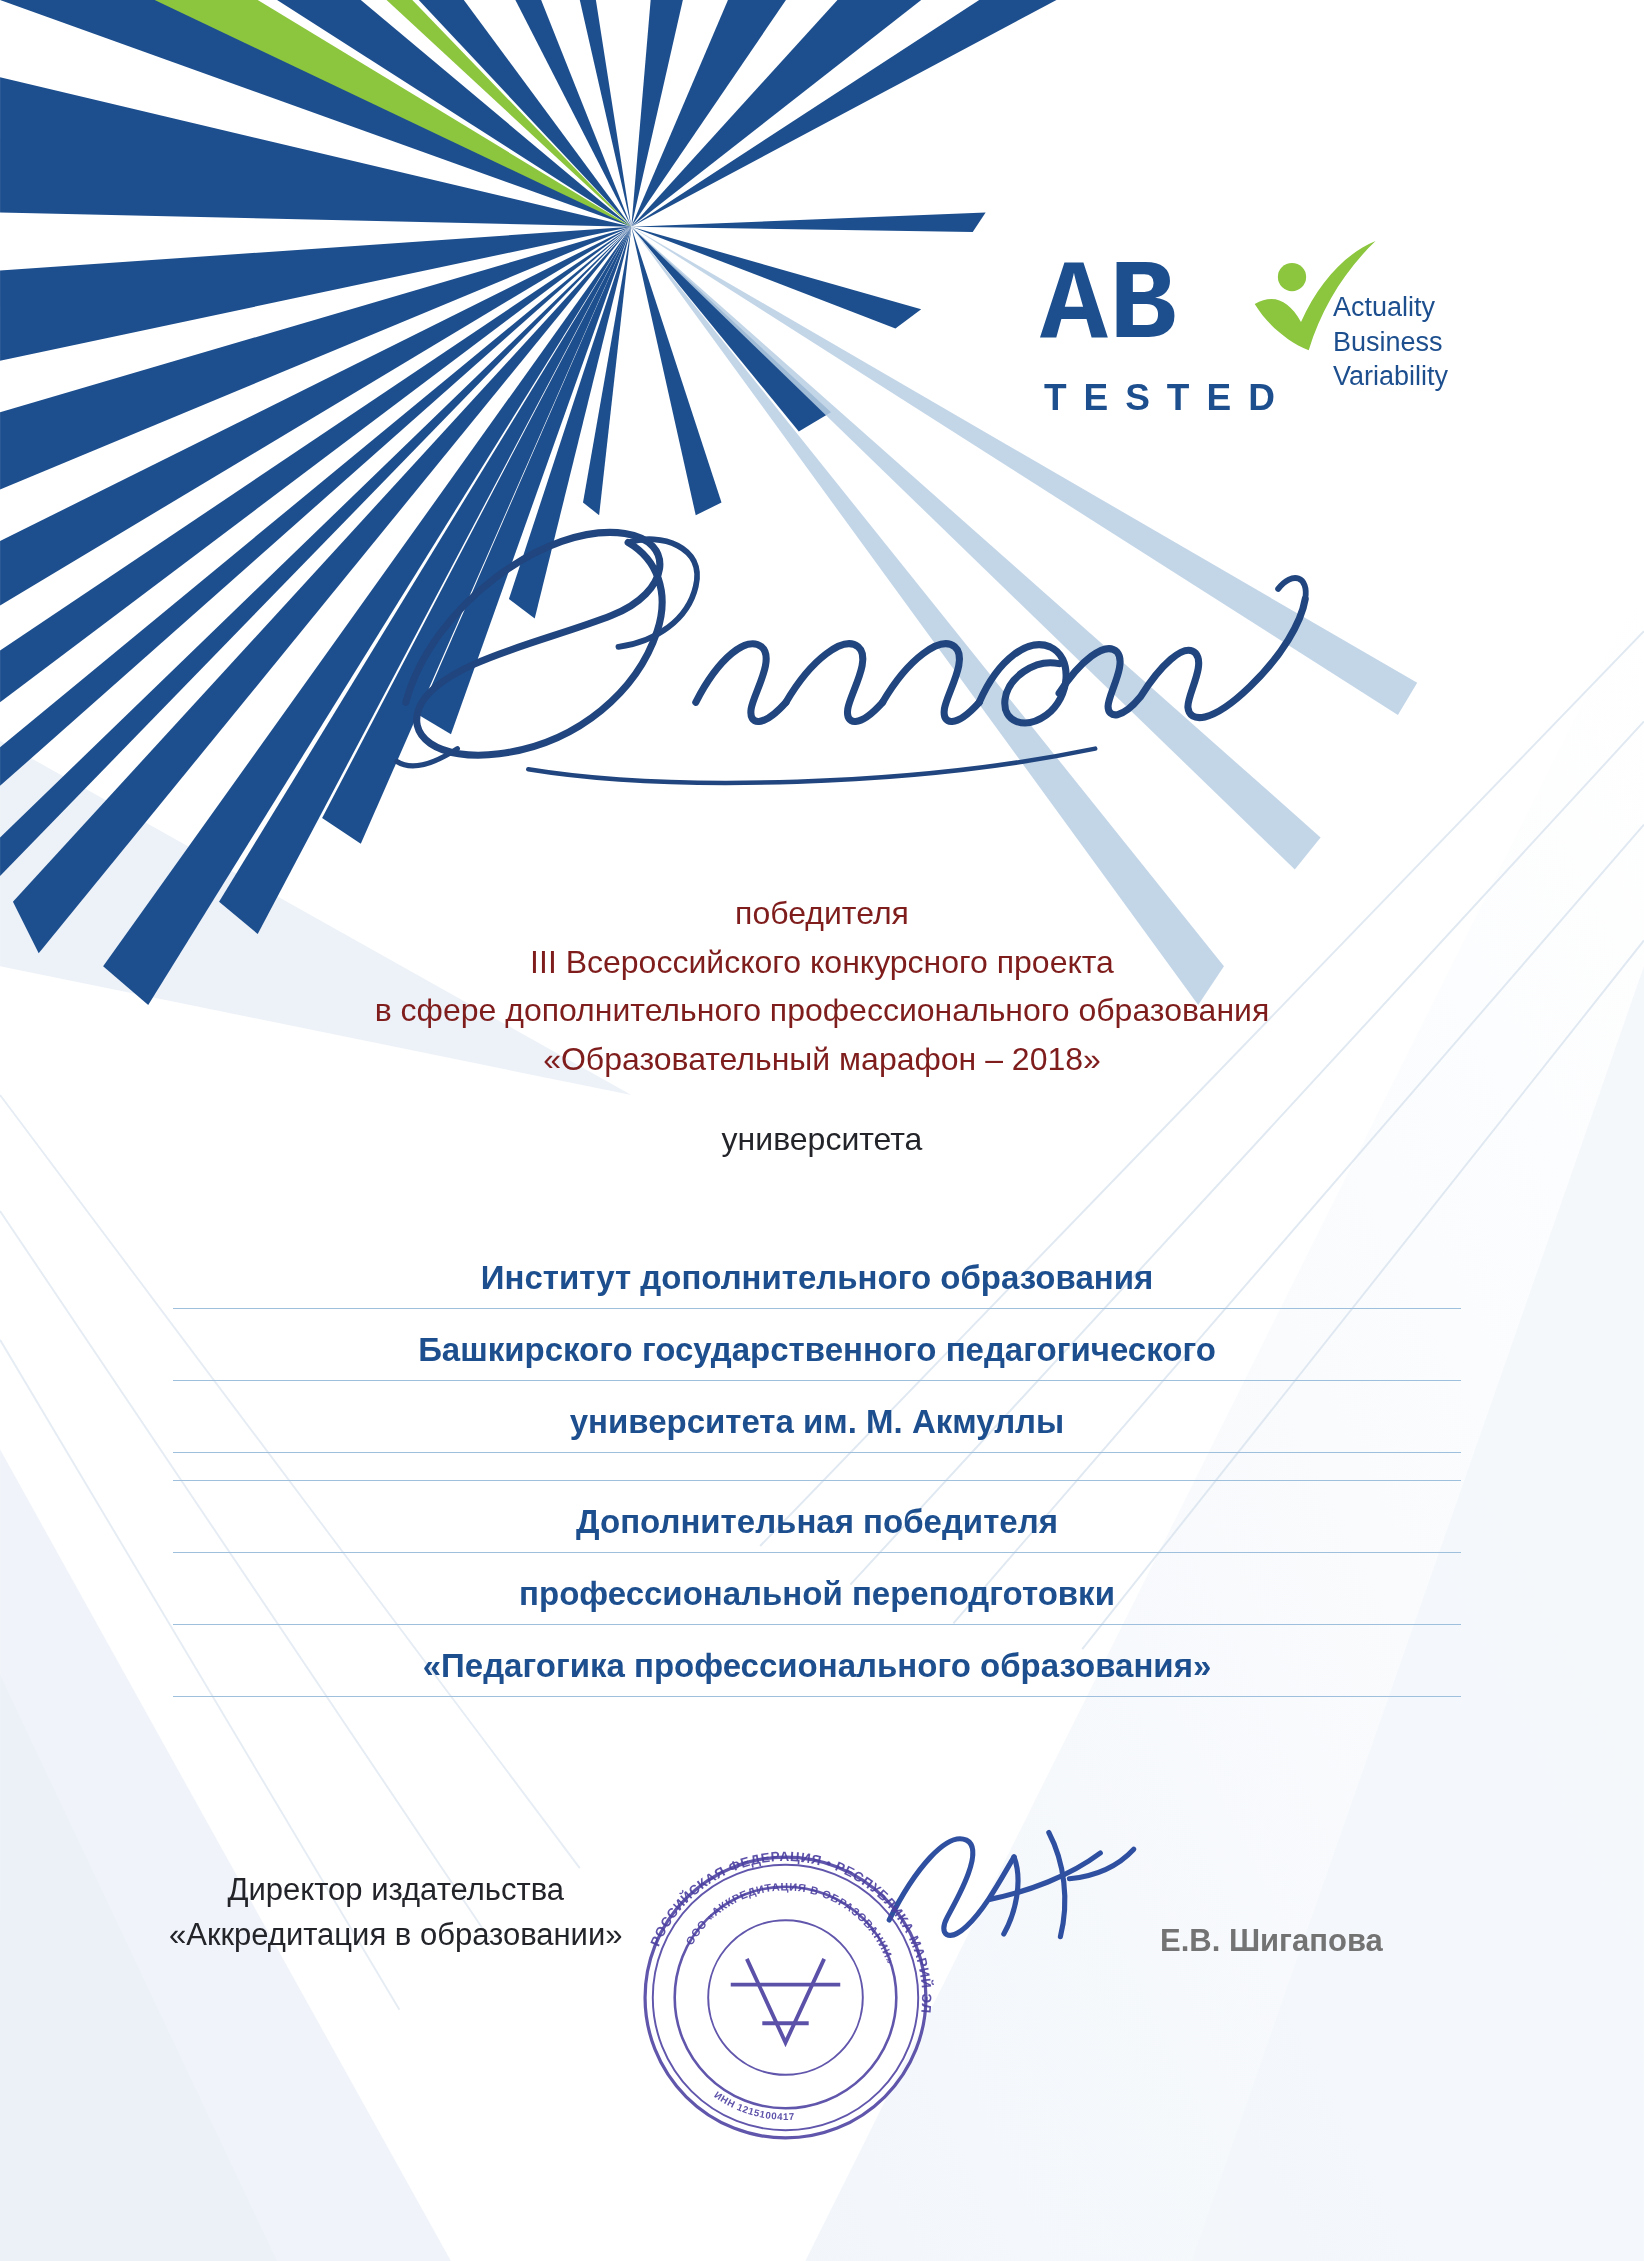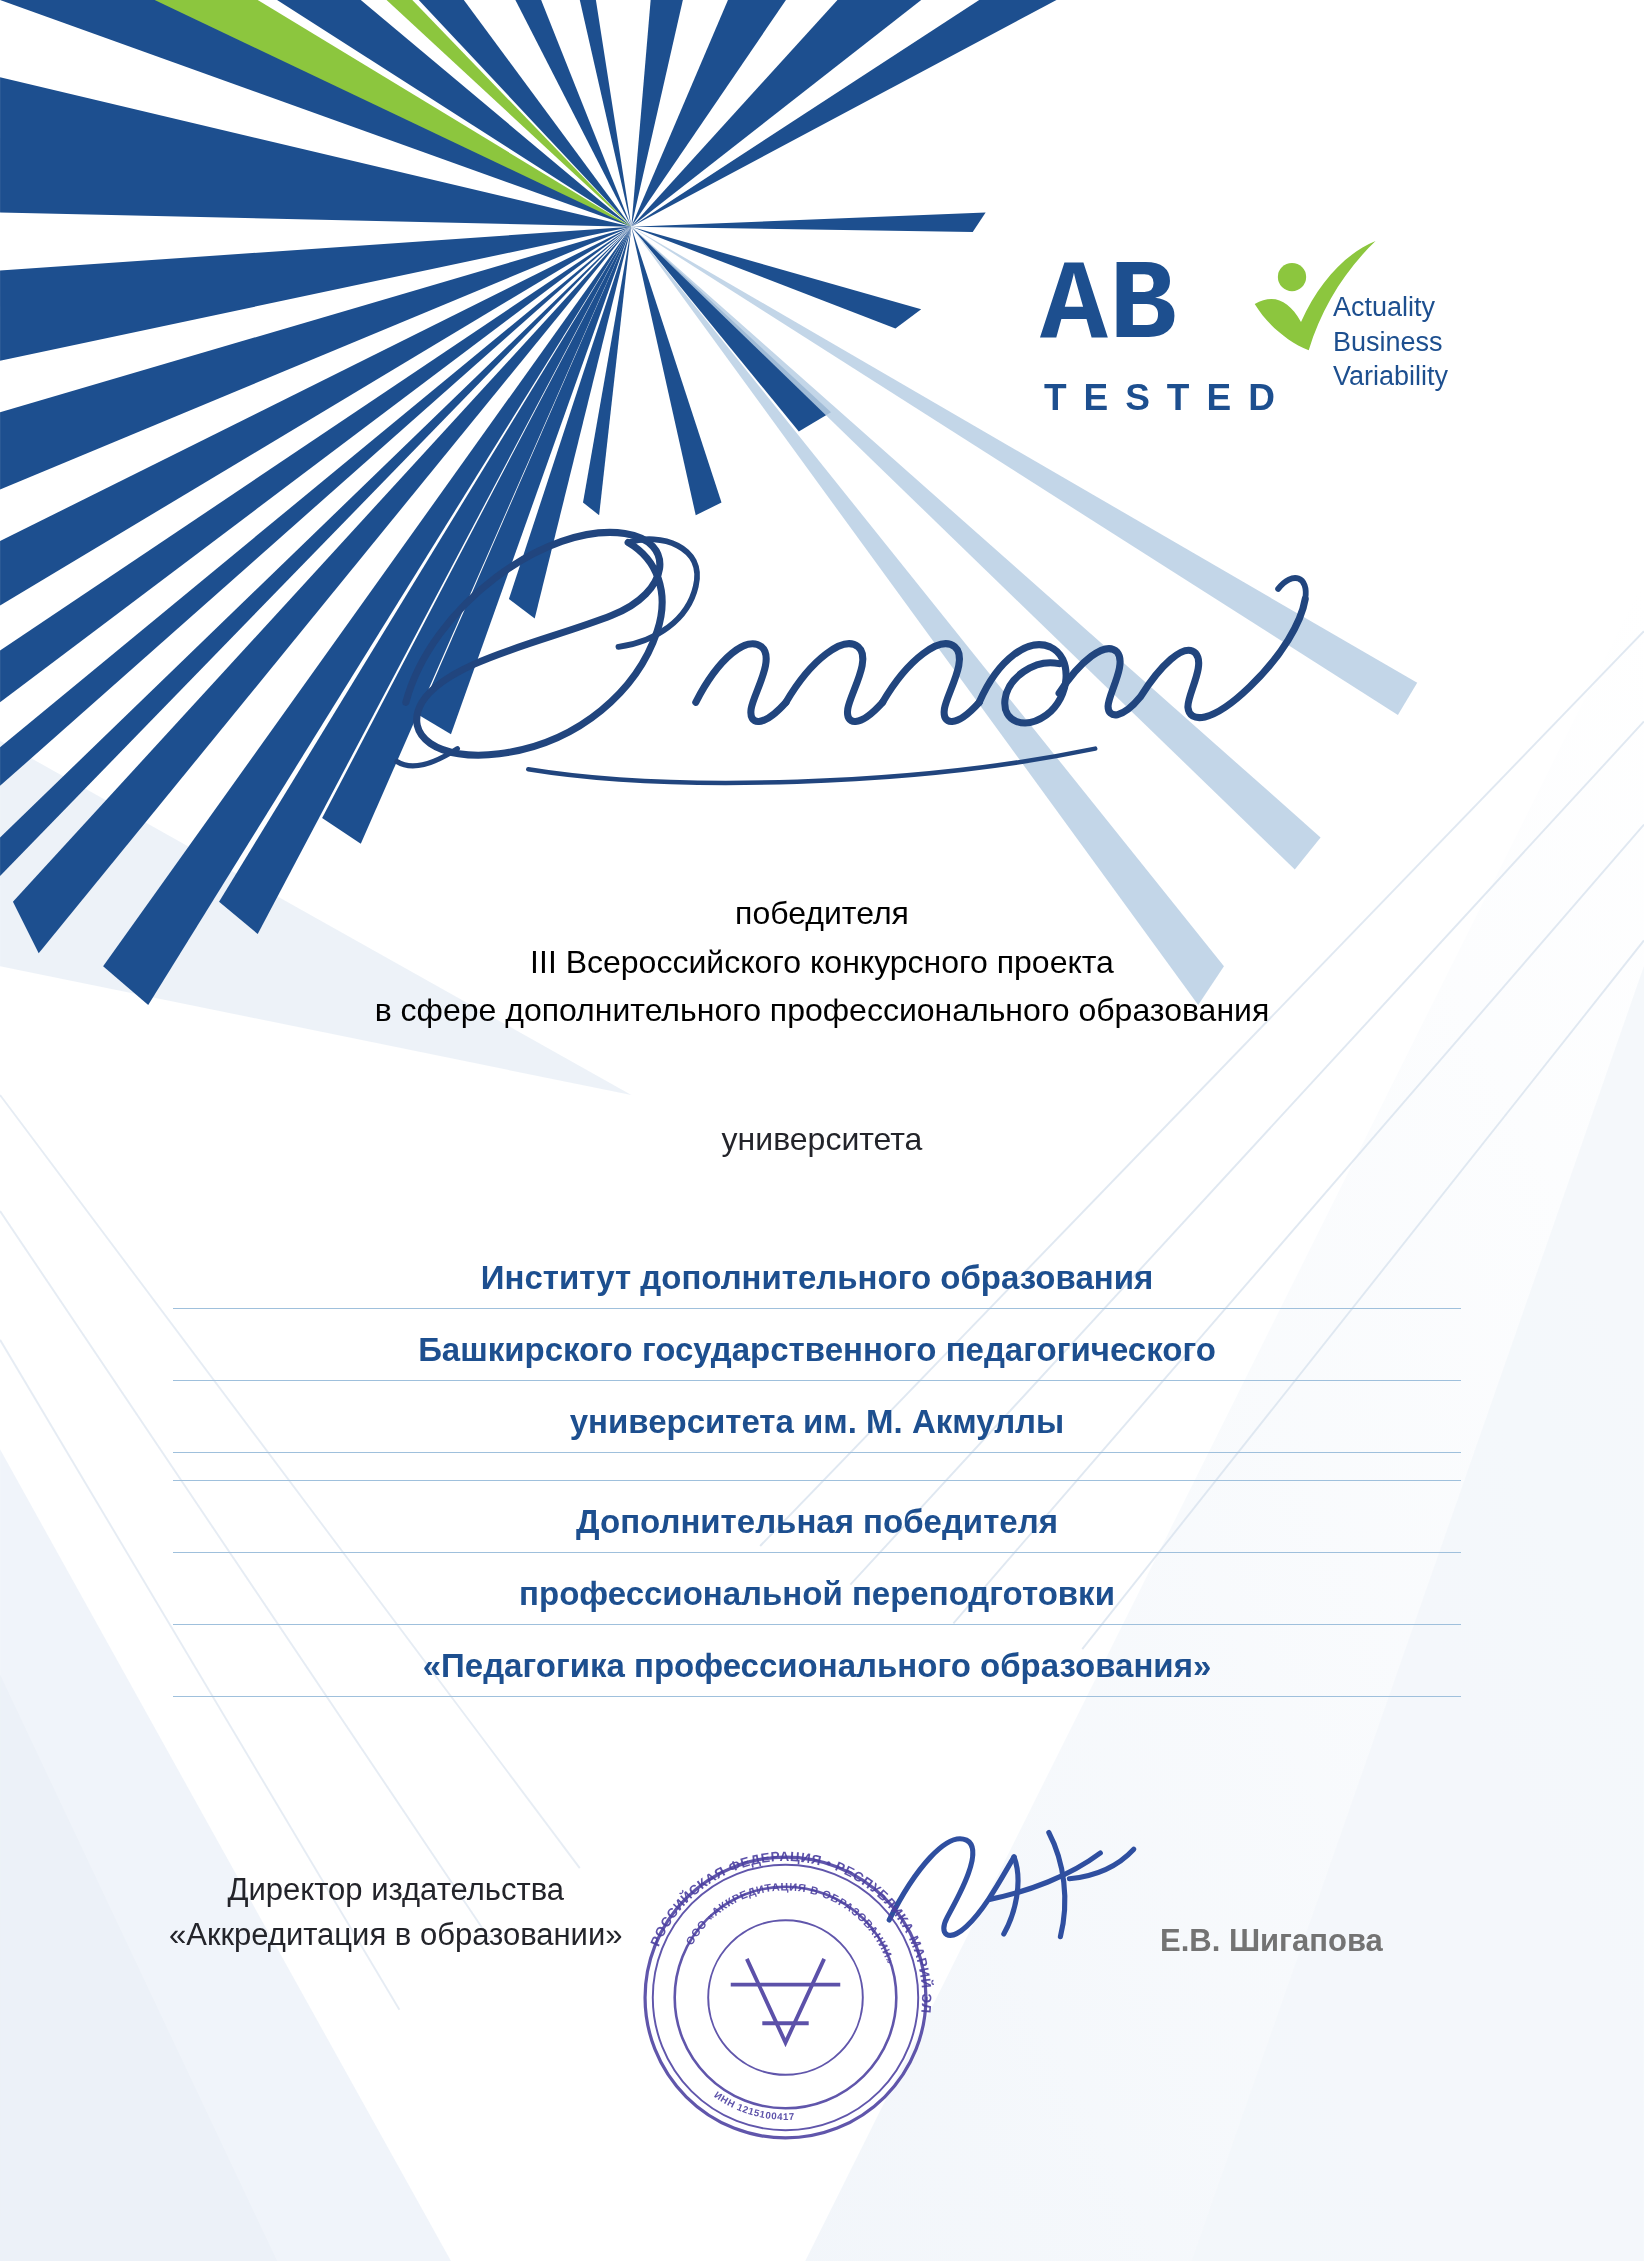--- a/index.html
+++ b/index.html
@@ -96,21 +96,21 @@
 
   
   .subtitle {
     position: absolute;
     left: 210px;
     top: 889px;
     width: 1224px;
     text-align: center;
     font-size: 32px;
     line-height: 1.52;
-    color: #000000;
+    color: #7f1d1d;
   }
   .awarded {
     position: absolute;
     left: 210px;
     top: 1121px;
     width: 1224px;
     text-align: center;
     font-size: 32px;
     color: #23242a;
   }
@@ -307,20 +307,21 @@
 
         <path d="M 300 404 C 520 440, 900 430, 1180 372" stroke-width="7"></path>
       </g>
     </svg>
   </div>
 
   <div class="subtitle">
     <div>победителя</div>
     <div>III Всероссийского конкурсного проекта</div>
     <div>в сфере дополнительного профессионального образования</div>
+    <div>«Образовательный марафон – 2018»</div>
   </div>
 
   <div class="awarded">университета</div>
 
   <div class="lines-block">
 
     <div class="rule-row">
       <div class="rule-text">Институт дополнительного образования</div>
       <div class="rule"></div>
     </div>

